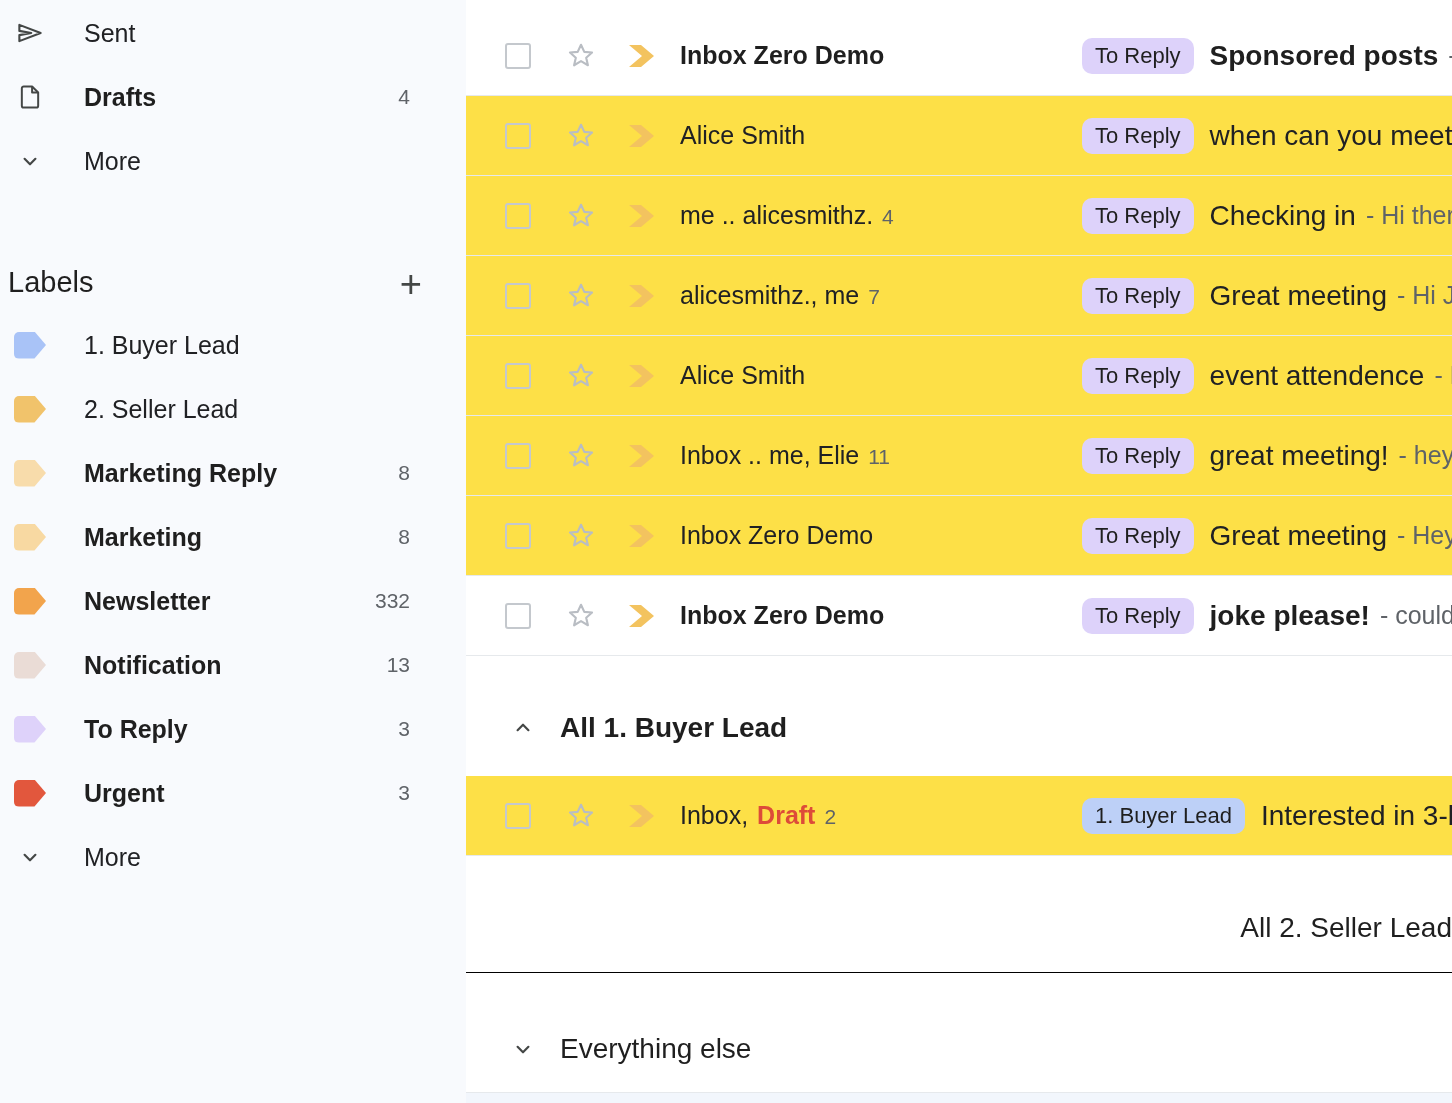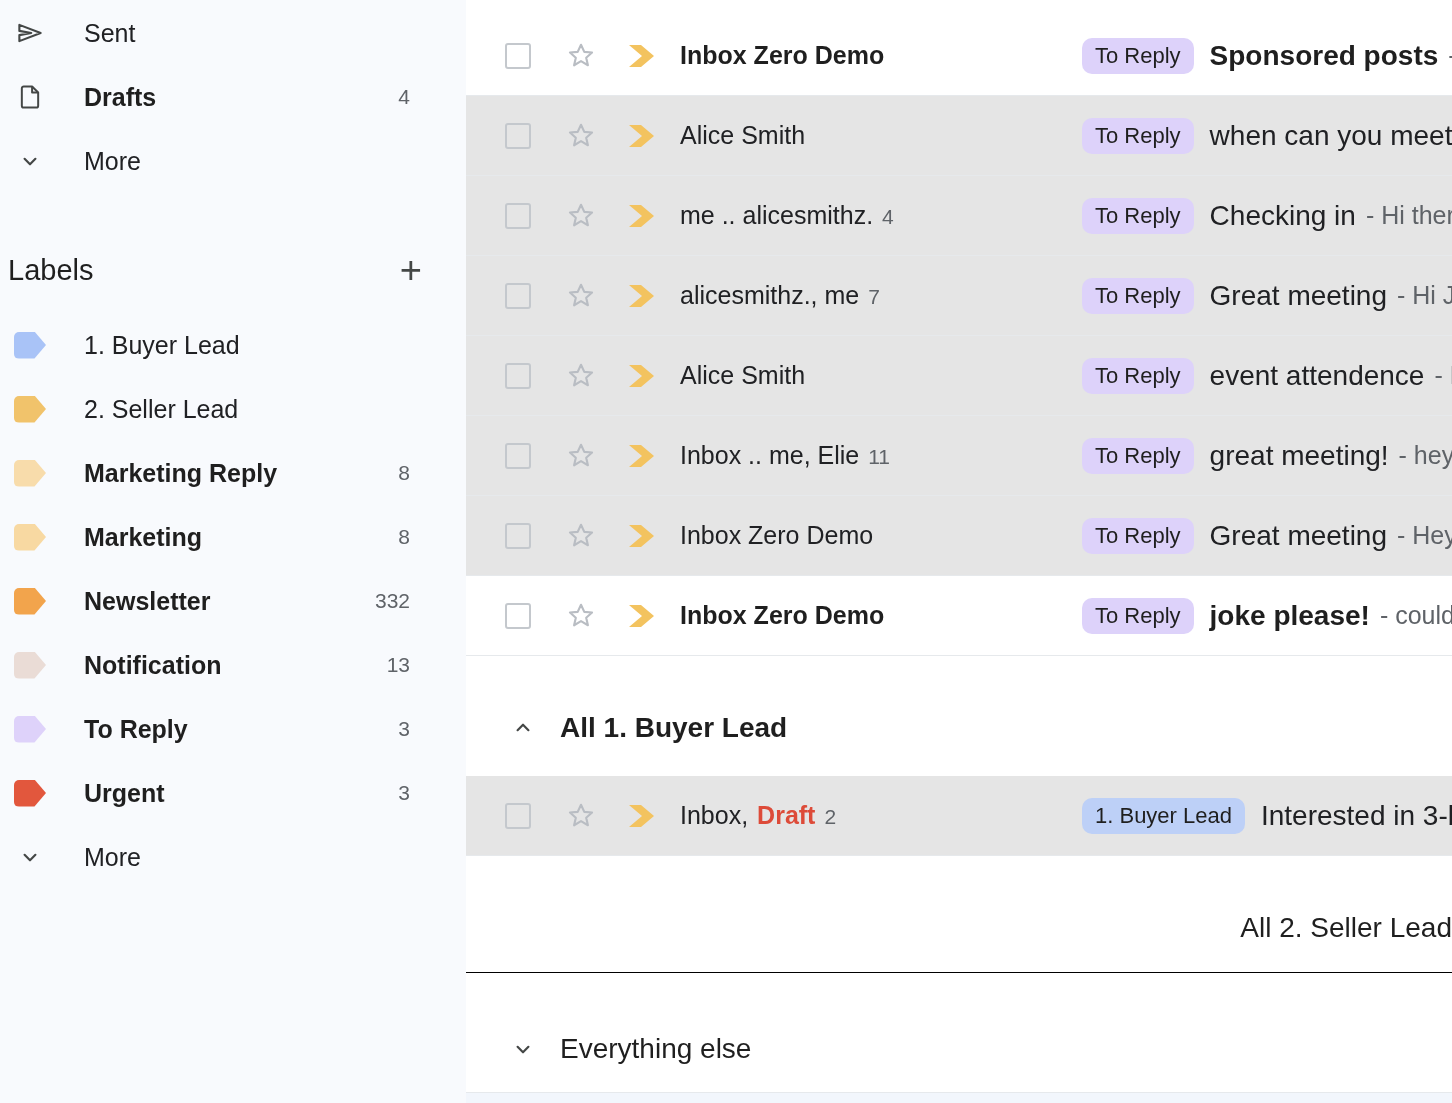--- a/index.html
+++ b/index.html
@@ -21,40 +21,40 @@
     display:flex;align-items:center;justify-content:center;
   }
   .side-item .lbl{
     margin-left:38px;font-size:25px;color:#202124;white-space:nowrap;
   }
   .side-item .lbl.bold{font-weight:700;color:#1f1f1f;}
   .side-item .cnt{
     margin-left:auto;margin-right:56px;font-size:21px;color:#5f6368;
   }
   .labels-head{
-    margin-top:48px;height:58px;display:flex;align-items:center;
+    margin-top:48px;height:58px;display:flex;align-items:flex-end;
   }
   .labels-head .title{font-size:29px;color:#1f1f1f;margin-left:8px;}
   .labels-head .plus{
     margin-left:auto;margin-right:44px;font-size:38px;font-weight:300;
     color:#444746;line-height:30px;cursor:pointer;
   }
   .labels-list{margin-top:14px;}
   .tag{
     width:36px;height:27px;border-radius:5px;
     clip-path:polygon(0 0,64% 0,100% 50%,64% 100%,0 100%);
   }
   
   .list{
     position:absolute;left:466px;top:16px;width:986px;height:1103px;background:#ffffff;
   }
   .row{
     height:80px;box-sizing:border-box;border-bottom:1px solid #e6e9ec;
     display:flex;align-items:center;padding-left:39px;cursor:pointer;
-    background:#e5e5e5;overflow:hidden;white-space:nowrap;
+    background:#fde047;overflow:hidden;white-space:nowrap;
   }
   .row.unread{background:#ffffff;}
   .cb{
     width:26px;height:26px;border:2px solid #c4c8cd;border-radius:3px;
     box-sizing:border-box;margin-right:34px;flex-shrink:0;cursor:pointer;
   }
   .star{width:32px;height:32px;margin-right:30px;flex-shrink:0;cursor:pointer;display:flex;align-items:center;}
   .imp{width:32px;height:26px;margin-right:21px;flex-shrink:0;cursor:pointer;display:flex;align-items:center;}
   .sender{
     width:402px;flex-shrink:0;display:flex;align-items:baseline;gap:9px;

